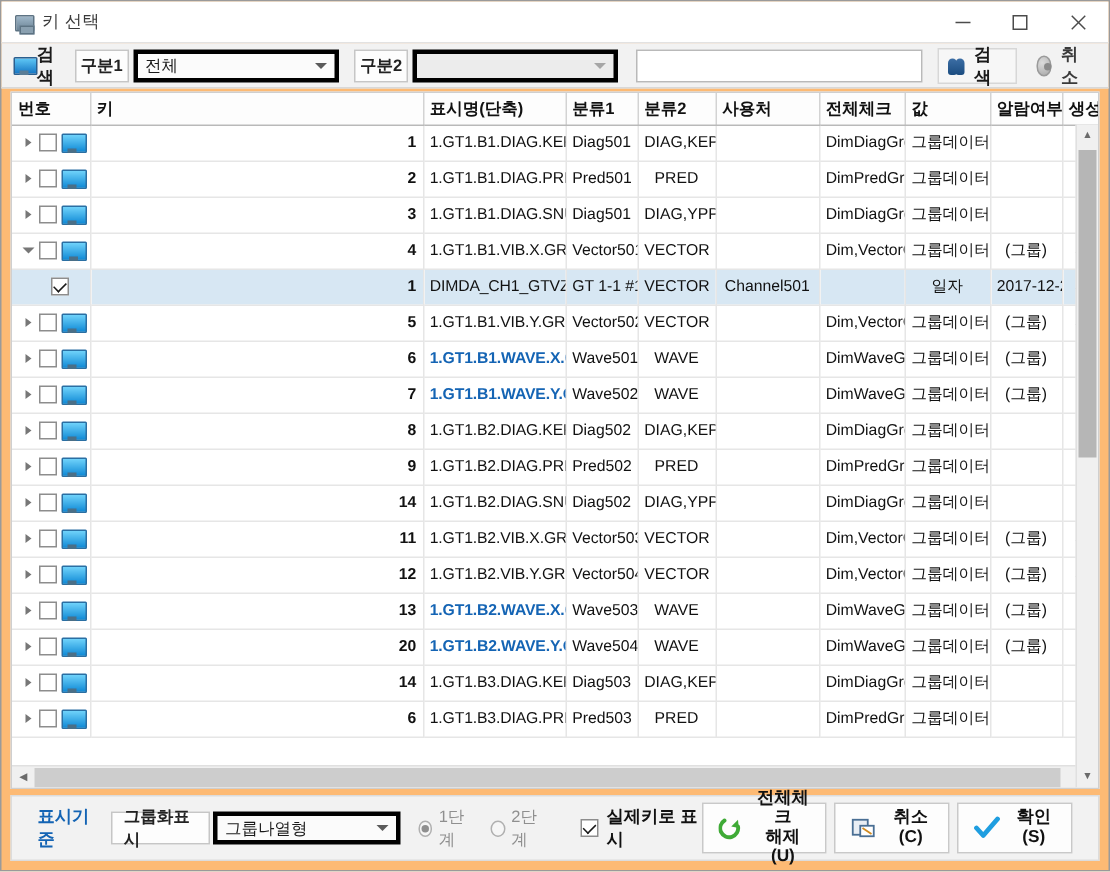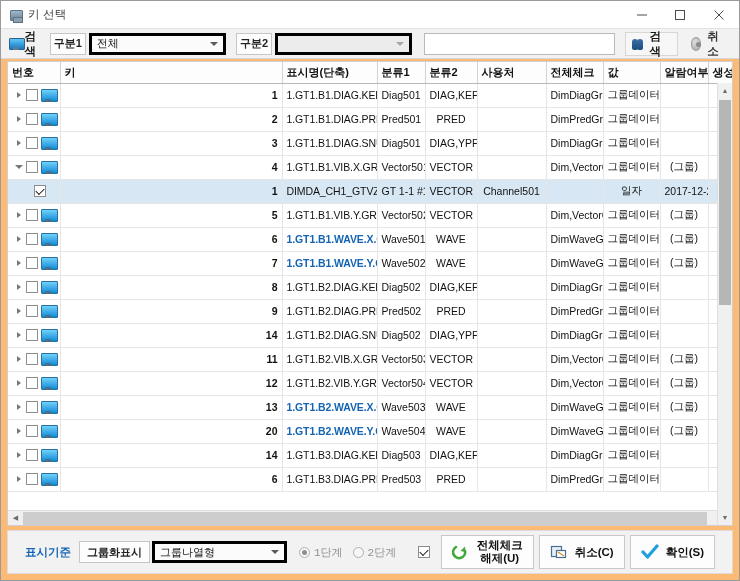--- a/index.html
+++ b/index.html
@@ -200,21 +200,21 @@
   .footer{
     flex:0 0 44px; height:44px; margin:4px 6px 6px 6px; background:#f2f2f2;
     border:1px solid #dcdcdc; display:flex; align-items:center; padding:0 17px; gap:0;
   }
   .f-label{ color:#1464b4; font-weight:bold; font-size:11.5px; margin-right:8px; }
   .f-btnlike{
     height:22px; padding:0 7px; background:#fdfdfd; border:1px solid #c6c6c6;
     display:flex; align-items:center; font-weight:bold; font-size:11px; color:#222;
   }
   #cb-listtype{ width:135px; margin-left:2px;text-align:center; }
-  .radio-grp{ display:flex; gap:10px; margin-left:12px;font-family:Liberation Mono, monospace; }
+  .radio-grp{ display:flex; gap:10px; margin-left:12px; }
   .radio{ display:flex; align-items:center; gap:4px; color:#8f8f8f; font-size:11px; }
   .rdot{
     width:11px;height:11px;border-radius:50%;border:1px solid #b0b0b0;background:#f6f6f6;
     display:flex;align-items:center;justify-content:center;
   }
   .rdot.on:after{ content:"";width:5px;height:5px;border-radius:50%;background:#8f8f8f; }
   .chk-grp{ display:flex; align-items:center; gap:5px; margin-left:22px; }
   .chk-grp .cbx{ width:12px;height:12px; }
   .chk-lbl{ font-weight:bold; font-size:11.5px; color:#111; }
   .f-actions{ margin-left:auto; display:flex; gap:5px;align-items:flex-end; }
@@ -697,20 +697,21 @@
         <span class="rdot on"></span>
         <span>1단계</span>
       </label>
       <label class="radio">
         <span class="rdot"></span>
         <span>2단계</span>
       </label>
     </div>
     <label class="chk-grp">
       <span class="cbx checked"></span>
+      <span class="chk-lbl">실제키로 표시</span>
     </label>
 
     <div class="f-actions">
       <div class="f-btn">
         <span class="ico-undo">
           <svg width="18" height="18" viewBox="0 0 18 18">
             <path d="M4 4 A6 6 0 1 0 13 8" fill="none" stroke="#3faa36" stroke-width="2.6" stroke-linecap="round"></path>
             <path d="M13 3.5 L13.5 9 L8.5 8" fill="#3faa36"></path>
           </svg>
         </span>

